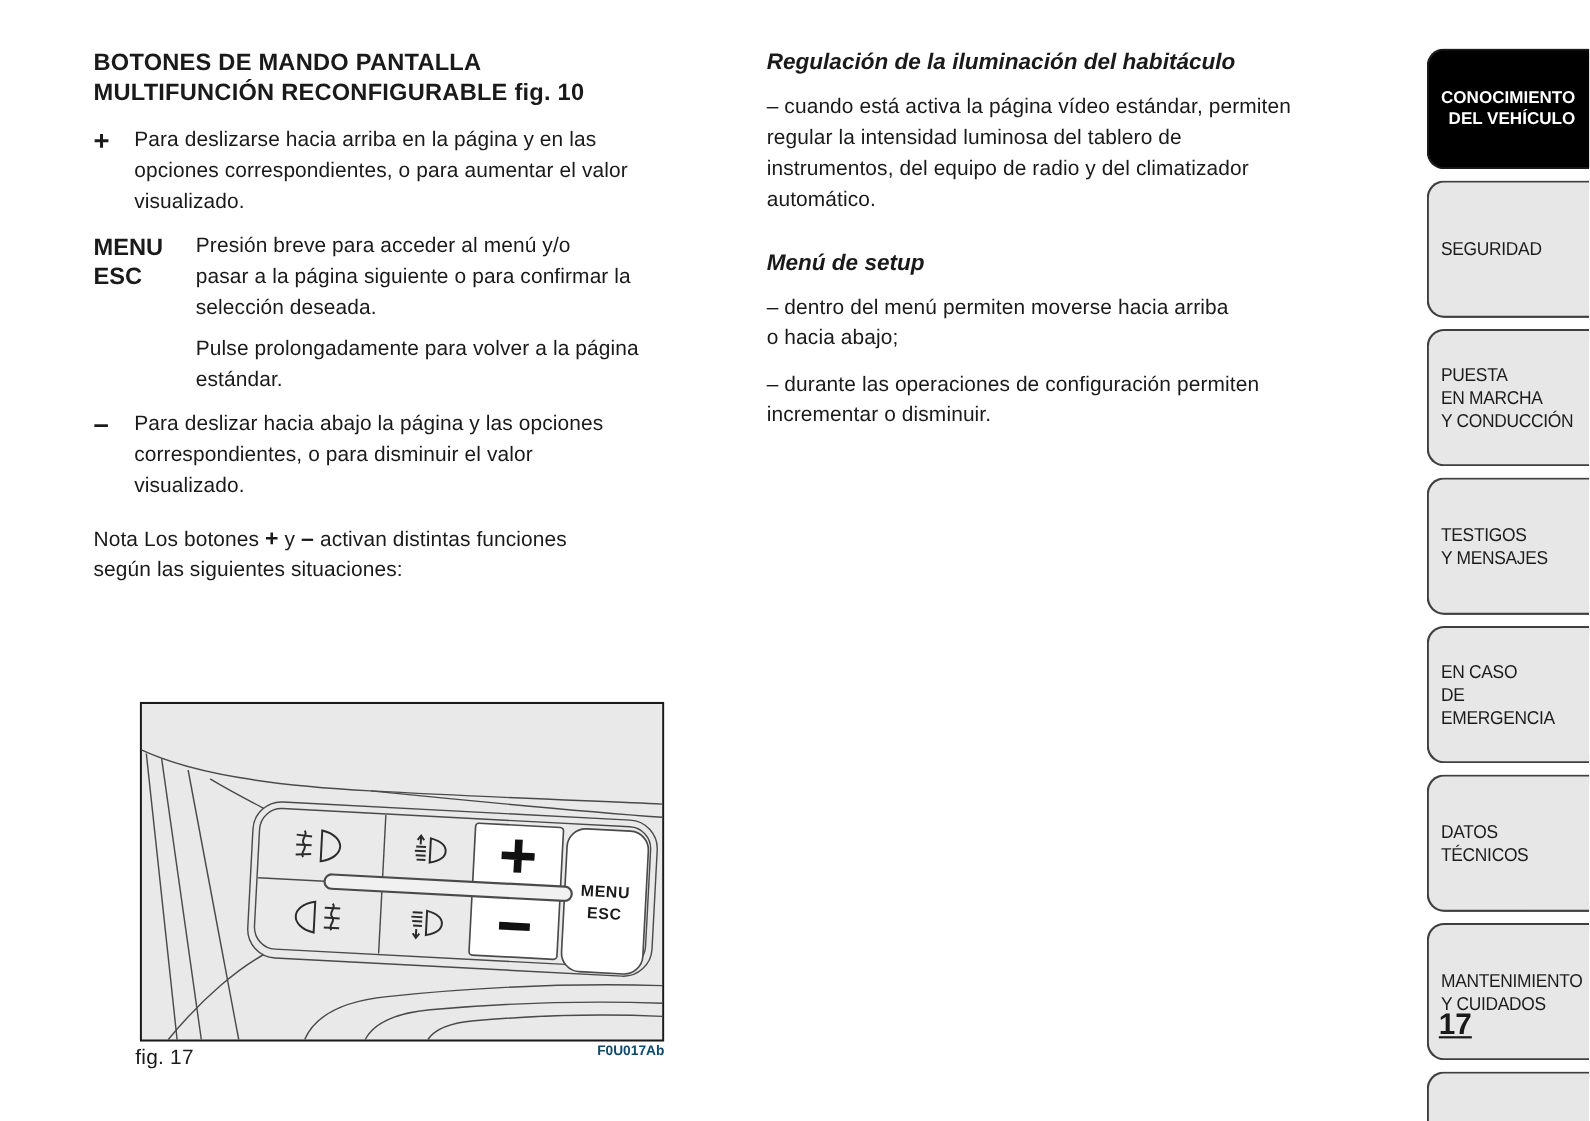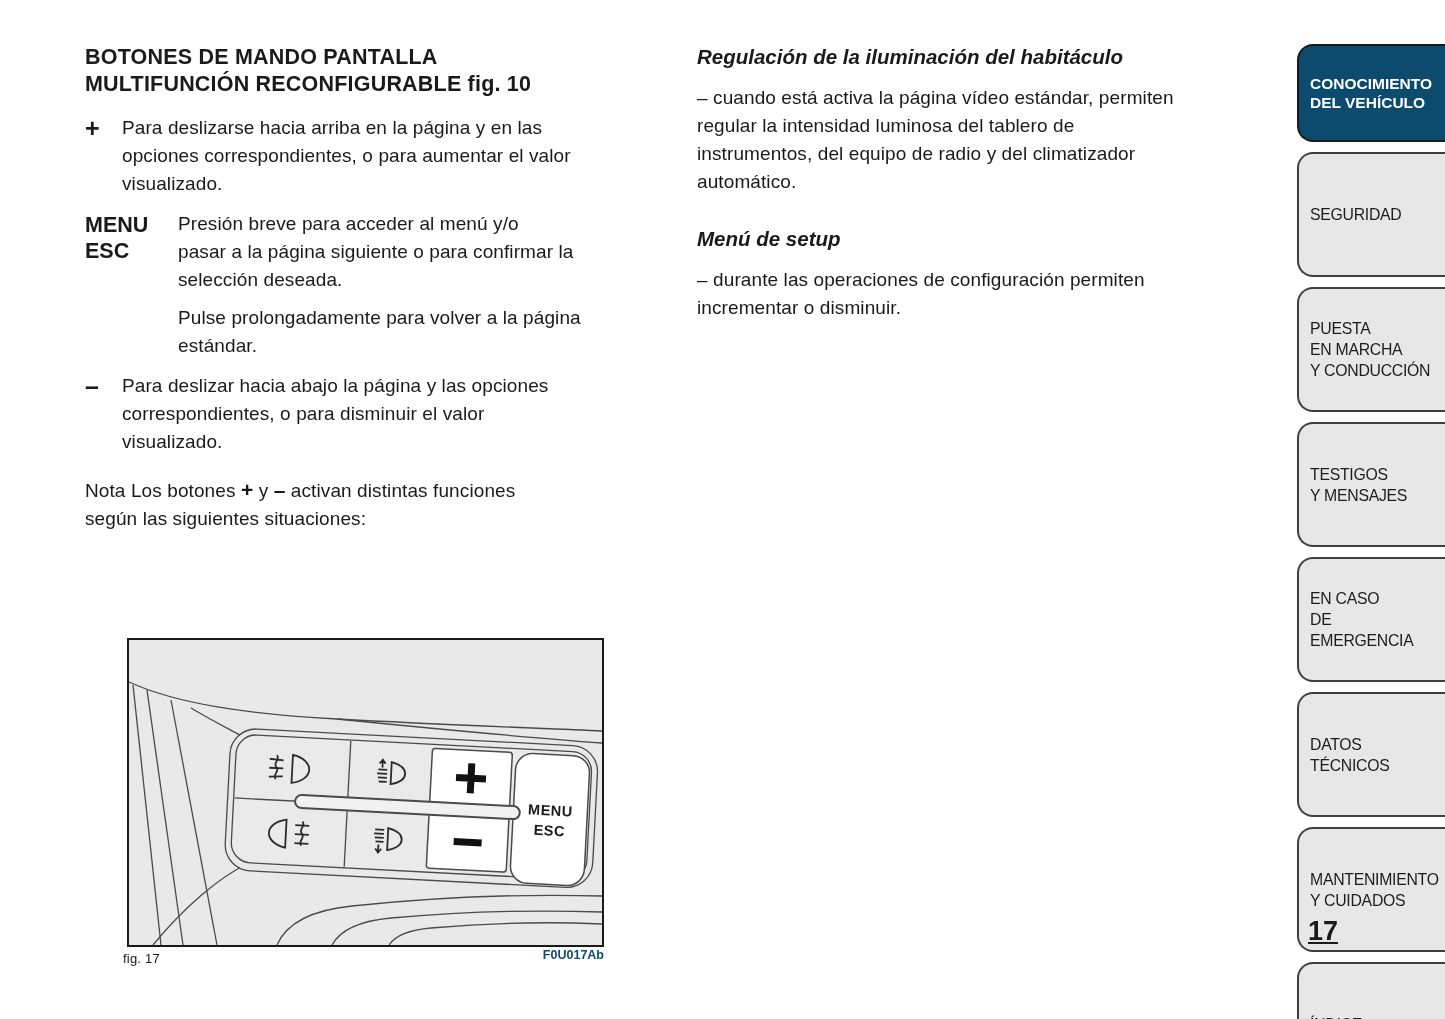--- a/index.html
+++ b/index.html
@@ -21,27 +21,27 @@
   .col-mid{position:absolute;left:697px;top:44px;width:585px;}
   .mid-h{font-weight:bold;font-style:italic;font-size:20.5px;line-height:26px;}
   .mid-p{margin-top:14px;font-size:19px;line-height:28px;white-space:pre-line;letter-spacing:.1px;}
   .mid-h.second{margin-top:30px;}
   
   .sidebar{position:absolute;top:44px;right:0;width:148px;display:flex;flex-direction:column;gap:10px;}
   .tab{box-sizing:border-box;height:125px;background:#e7e7e7;border:2px solid #3f3f3f;border-right:none;
        border-radius:16px 0 0 16px;display:flex;align-items:center;padding-left:11px;cursor:pointer;}
   .tab-label{font-size:17px;line-height:21px;white-space:pre-line;letter-spacing:-.3px;color:#1c1c1c;
        transform:scaleX(.93);transform-origin:left center;}
-  .tab.active{height:98px;background:#0c4a6e;border-color:#1b1b1b;}
+  .tab.active{height:110px;background:#000000;border-color:#1b1b1b;text-align:right;}
   .tab.active .tab-label{font-weight:bold;font-size:15.5px;line-height:19px;letter-spacing:0;
        transform:none;color:#ffffff;}
   
   .figure{position:absolute;left:127px;top:638px;width:477px;height:309px;}
   .figure svg{display:block;font-family:"Liberation Sans",sans-serif;}
-  .fig-caption{position:absolute;left:123px;top:951px;font-size:13px;letter-spacing:.2px;}
+  .fig-caption{position:absolute;left:123px;top:951px;font-size:19px;letter-spacing:.2px;}
   .fig-code{position:absolute;left:127px;top:948px;width:477px;text-align:right;
        font-size:12.5px;font-weight:bold;color:#0c4a6e;}
   .page-num{position:absolute;left:1308px;top:916px;font-size:27px;font-weight:bold;text-decoration:underline;}
 </style>
 </head>
 <body>
 
 <div class="page">
 
   <div class="col-left">
@@ -78,20 +78,22 @@
 según las siguientes situaciones:</span></div>
   </div>
 
   <div class="col-mid">
     <div class="mid-h">Regulación de la iluminación del habitáculo</div>
     <div class="mid-p">– cuando está activa la página vídeo estándar, permiten
 regular la intensidad luminosa del tablero de
 instrumentos, del equipo de radio y del climatizador
 automático.</div>
     <div class="mid-h second">Menú de setup</div>
+    <div class="mid-p">– dentro del menú permiten moverse hacia arriba
+o hacia abajo;</div>
     <div class="mid-p">– durante las operaciones de configuración permiten
 incrementar o disminuir.</div>
   </div>
 
   <div class="sidebar">
     <div class="tab active">
       <span class="tab-label">CONOCIMIENTO
 DEL VEHÍCULO</span>
     </div>
     <div class="tab">

